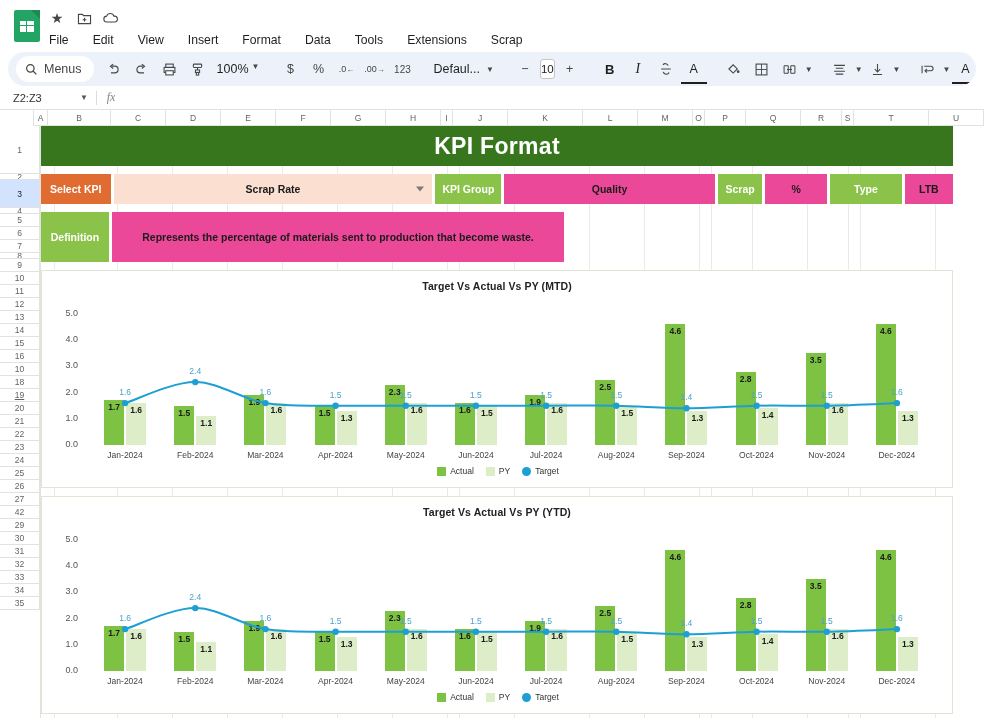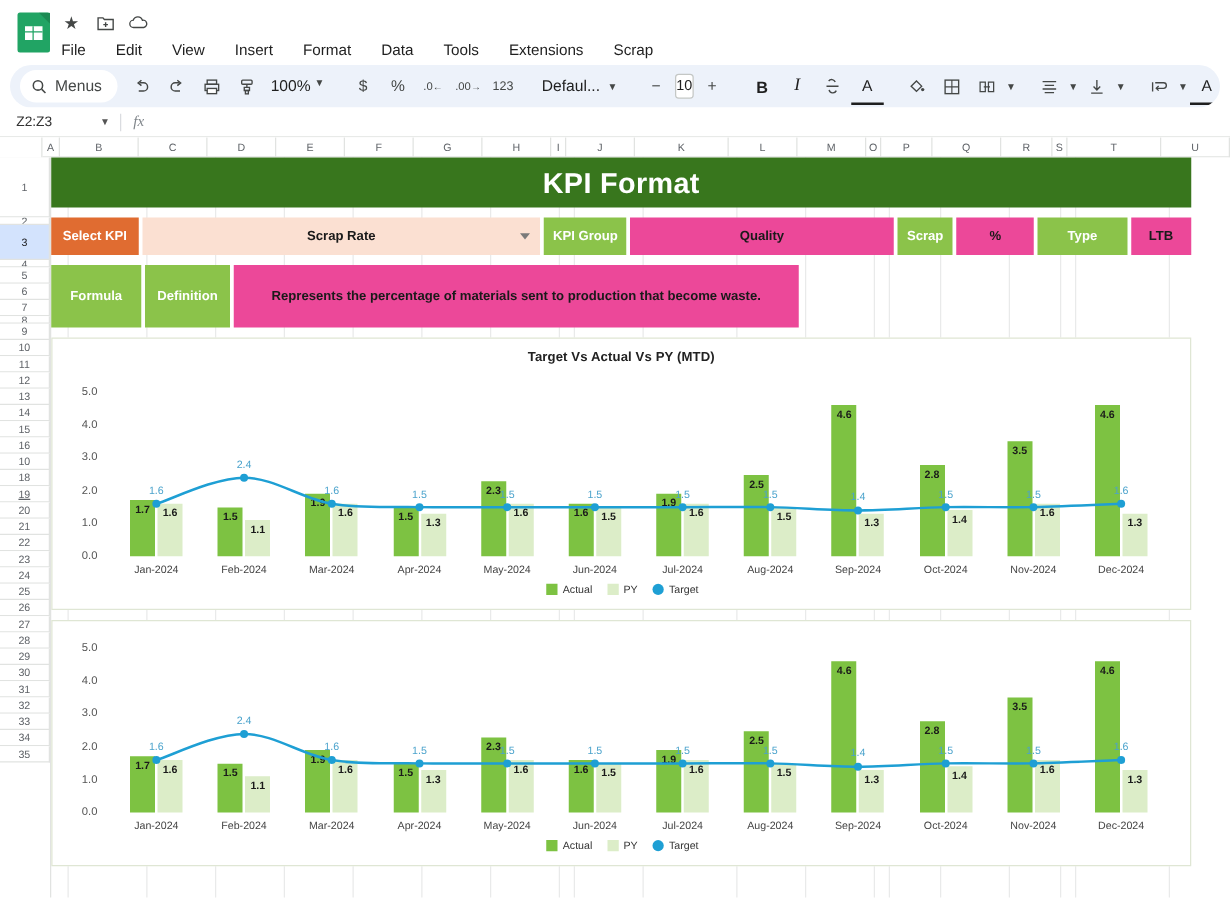--- a/index.html
+++ b/index.html
@@ -309,21 +309,21 @@
       <div class="rowh" style="height: 13px; line-height: 13px;">18</div>
       <div class="rowh" style="height: 13px; line-height: 13px; text-decoration: underline;">19</div>
       <div class="rowh" style="height: 13px; line-height: 13px;">20</div>
       <div class="rowh" style="height: 13px; line-height: 13px;">21</div>
       <div class="rowh" style="height: 13px; line-height: 13px;">22</div>
       <div class="rowh" style="height: 13px; line-height: 13px;">23</div>
       <div class="rowh" style="height: 13px; line-height: 13px;">24</div>
       <div class="rowh" style="height: 13px; line-height: 13px;">25</div>
       <div class="rowh" style="height: 13px; line-height: 13px;">26</div>
       <div class="rowh" style="height: 13px; line-height: 13px;">27</div>
-      <div class="rowh" style="height: 13px; line-height: 13px;">28</div>
+      <div class="rowh" style="height: 13px; line-height: 13px;">42</div>
       <div class="rowh" style="height: 13px; line-height: 13px;">29</div>
       <div class="rowh" style="height: 13px; line-height: 13px;">30</div>
       <div class="rowh" style="height: 13px; line-height: 13px;">31</div>
       <div class="rowh" style="height: 13px; line-height: 13px;">32</div>
       <div class="rowh" style="height: 13px; line-height: 13px;">33</div>
       <div class="rowh" style="height: 13px; line-height: 13px;">34</div>
       <div class="rowh" style="height: 13px; line-height: 13px;">35</div>
     </div>
   <div class="canvas">
     <div id="vlines">
@@ -359,21 +359,20 @@
         </div>
         <div class="lbl green" style="width:68px">KPI Group</div>
         <div class="val" style="width:218px">Quality</div>
         <div class="lbl green" style="width:46px">Scrap</div>
         <div class="val" style="width:64px">%</div>
         <div class="lbl green" style="width:74px">Type</div>
         <div class="val" style="width:50px">LTB</div>
       </div>
 
       <div class="band row2">
-        <div class="lbl green" style="width:72px">Formula</div>
         <div class="lbl green" style="width:68px">Definition</div>
         <div class="val" style="width:452px">Represents the percentage of materials sent to production that become waste.</div>
       </div>
 
       <div class="chartbox">
         <div class="chart-title">Target Vs Actual Vs PY (MTD)</div>
         <div class="plot" id="plot0" style="height:195px">
             <div class="ylab" style="left: 10px; top: 147px;">0.0</div>
             <div class="ylab" style="left: 10px; top: 120.8px;">1.0</div>
             <div class="ylab" style="left: 10px; top: 94.6px;">2.0</div>
@@ -478,20 +477,21 @@
               </div>
               <div class="lg">
                 <span class="sw t"></span>
                 <span>Target</span>
               </div>
             </div>
           </div>
       </div>
 
       <div class="chartbox">
+        <div class="chart-title">Target Vs Actual Vs PY (YTD)</div>
         <div class="plot" id="plot1" style="height:195px">
             <div class="ylab" style="left: 10px; top: 147px;">0.0</div>
             <div class="ylab" style="left: 10px; top: 120.8px;">1.0</div>
             <div class="ylab" style="left: 10px; top: 94.6px;">2.0</div>
             <div class="ylab" style="left: 10px; top: 68.4px;">3.0</div>
             <div class="ylab" style="left: 10px; top: 42.2px;">4.0</div>
             <div class="ylab" style="left: 10px; top: 16px;">5.0</div>
             <div class="bar actual" style="left: 62.0833px; width: 20px; height: 44.54px; bottom: 42px;"></div>
             <div class="bar py" style="left: 84.0833px; width: 20px; height: 41.92px; bottom: 42px;"></div>
             <div class="bval" style="left: 58.0833px; width: 28px; top: 110.46px;">1.7</div>

